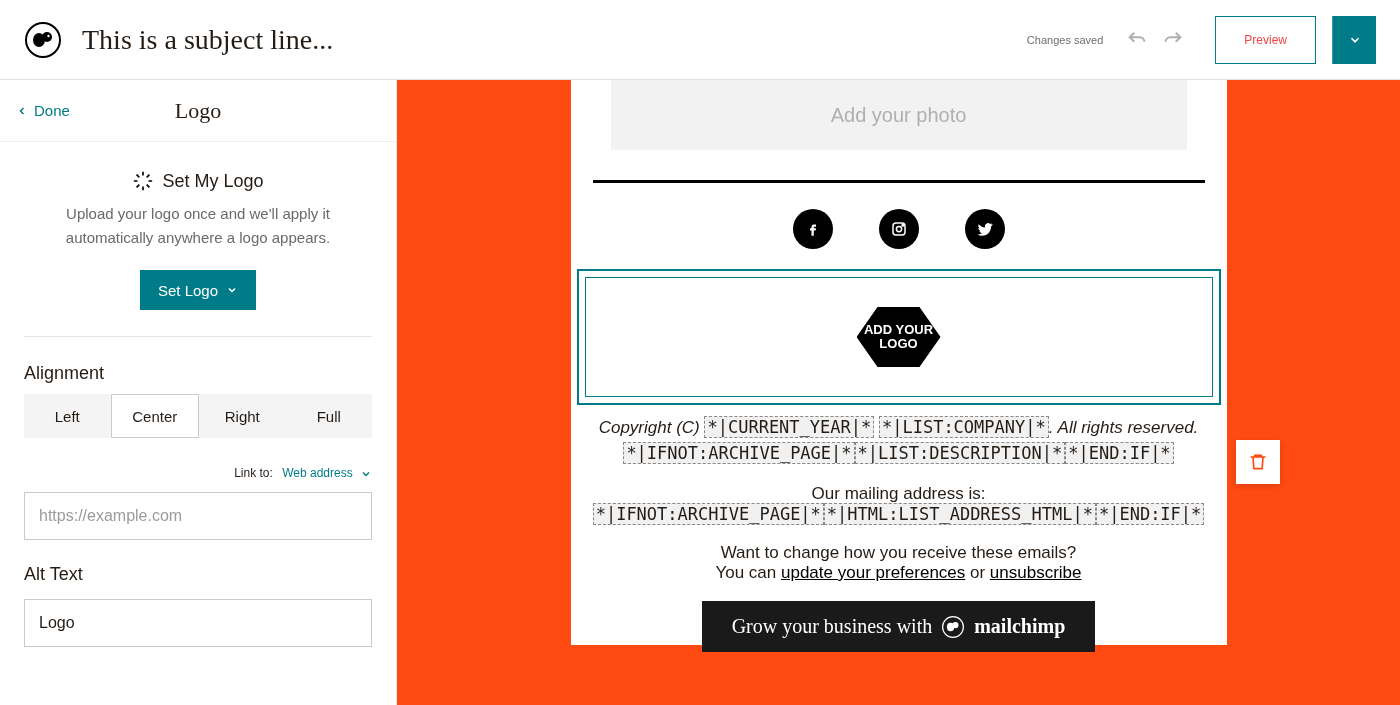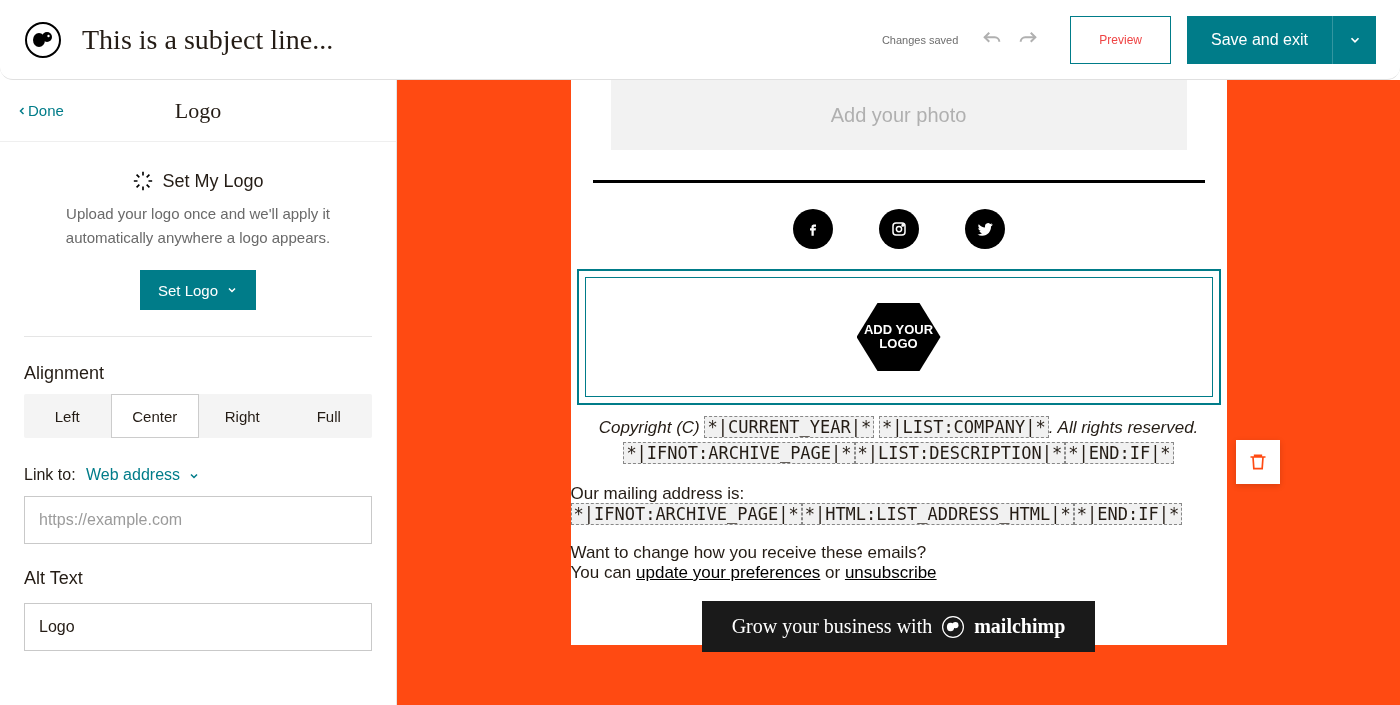--- a/index.html
+++ b/index.html
@@ -1,62 +1,62 @@
 <!DOCTYPE html>
 <html><head>
 <meta charset="utf-8">
 <style>
 * { box-sizing: border-box; margin: 0; padding: 0; }
 body { font-family: -apple-system, BlinkMacSystemFont, "Helvetica Neue", Arial, sans-serif; font-size: 14px; color: #241c15; width:1400px; height:705px; overflow:hidden;}
-.topbar { height:80px; border-bottom:1px solid #e0e0e0; display:flex; align-items:center; padding:0 24px;border-radius:13px; }
+.topbar { height:80px; border-bottom:1px solid #e0e0e0; display:flex; align-items:center; padding:0 24px; }
 .topbar .mc-logo { width:38px; height:38px; margin-right:20px; display:flex; align-items:center; justify-content:center;}
 .topbar .subject { font-family: Georgia, "Times New Roman", serif; font-size:28px; font-weight:500;}
 .topbar .spacer { flex:1; }
 .topbar .status { color:#6d6d6d; font-size:11px; margin-right:16px;}
 .undo, .redo { width:36px; height:36px; display:flex; align-items:center; justify-content:center; color:#b0b0b0;}
 .redo { margin-right:24px;}
 .btn-preview { border:1px solid #007c89; color:#ef4444; background:#fff; padding:0 28px; height:48px; font-size:12px; font-weight:500; margin-right:16px; cursor:pointer;}
 .btn-save-group { display:flex; height:48px;}
 .btn-save { background:#007c89; color:#fff; border:none; padding:0 24px; font-size:16px; font-weight:500; cursor:pointer;}
 .btn-save-drop { background:#007c89; color:#fff; border:none; width:44px; display:flex; align-items:center; justify-content:center; border-left:1px solid rgba(255,255,255,.2); cursor:pointer;}
 .main { display:flex; height:625px;}
 .sidebar { width:397px; border-right:1px solid #e5e5e5; background:#fff; overflow:hidden;}
 .panel-head { height:62px; display:flex; align-items:center; border-bottom:1px solid #efefef; position:relative; padding:0 16px;}
-.panel-head .done { color:#007c89; font-size:15px; font-weight:500; display:flex; align-items:center; }
+.panel-head .done { color:#007c89; font-size:15px; font-weight:500; display:flex; align-items:center; gap:6px;}
 .panel-head .title { font-family:Georgia,serif; font-size:22px; position:absolute; left:0; right:0; text-align:center;}
 .panel-body { padding:28px 24px 0;}
 .setlogo-block { text-align:center; border-bottom:1px solid #e5e5e5; padding-bottom:26px;}
 .setlogo-head { display:flex; align-items:center; justify-content:center; gap:8px; font-size:18px; font-weight:500; margin-bottom:10px;}
 .setlogo-desc { color:#6a6a6a; font-size:15px; line-height:1.6; padding:0 14px;}
 .btn-setlogo { background:#007c89; color:#fff; border:none; height:40px; padding:4px 18px; font-size:15px; font-weight:500; margin-top:20px; display:inline-flex; align-items:center; gap:8px; cursor:pointer;}
 .section-label { font-size:18px; font-weight:500; margin-top:26px; margin-bottom:10px;}
 .align-group { display:flex; background:#f4f4f4; height:44px; border-radius:2px; overflow:hidden;}
 .align-opt { flex:1; display:flex; align-items:center; justify-content:center; font-size:15px; color:#241c15; cursor:pointer;}
 .align-opt.active { background:#fff; border:1px solid #ccc; font-weight:500;}
-.linkto-row { margin-top:28px; font-size:16px;}
+.linkto-row { margin-top:28px; font-size:12px;text-align:right;}
 .linkto-row .ltlabel { font-weight:500; margin-right:6px;}
 .linkto-row .ltvalue { color:#007c89; cursor:pointer;}
 .text-input { width:100%; height:48px; border:1px solid #c9c9c9; padding:16px 14px; font-size:16px; margin-top:12px; color:#241c15;}
 .text-input::placeholder { color:#9b9b9b;}
 .canvas-wrap { flex:1; background:#e5e5e5; position:relative;}
 .canvas { position:absolute; inset:0; background:#ff4a12; display:flex; justify-content:center; overflow:hidden;}
 .paper { width:656px; background:#fff; position:relative; top:-60px; padding-bottom:20px;}
 .photo-ph { background:#f2f2f2; height:130px; margin:0 40px; display:flex; align-items:center; justify-content:center; color:#b0b0b0; font-size:20px; padding-top:60px;}
 .center { text-align:center;}
 .btn-black { background:#000; color:#fff; border:none; padding:16px 32px; font-size:18px; margin-top:28px; cursor:pointer;}
 .hr { border:none; border-top:3px solid #000; margin:30px 22px 26px;}
 .socials { display:flex; justify-content:center; gap:46px;}
 .soc { width:40px; height:40px; border-radius:50%; background:#000; display:flex; align-items:center; justify-content:center; color:#fff;}
 .logo-block { border:2px solid #007c89; margin:20px 6px 10px; padding: 6px;}
 .logo-inner { border:1px solid #007c89; display:flex; align-items:center; justify-content:center; height:120px;}
-.hex { width:84px; height:68px; background:#000; clip-path: polygon(25% 0%, 75% 0%, 100% 50%, 75% 100%, 25% 100%, 0% 50%); display:flex; align-items:center; justify-content:center;}
+.hex { width:84px; height:60px; background:#000; clip-path: polygon(25% 0%, 75% 0%, 100% 50%, 75% 100%, 25% 100%, 0% 50%); display:flex; align-items:center; justify-content:center;}
 .hex span{color:#fff; font-weight:700; font-size:13px; text-align:center; line-height:1.1;}
 .footer-txt { font-style:italic; font-size:17px; text-align:center; margin-top:10px; line-height:1.5;}
 .merge { font-family: ui-monospace, Menlo, monospace; font-style:normal; border:1px dashed #888; background:#f1f1f1; padding:0 2px;}
-.norm { font-style:normal; font-size:17px; text-align:left; margin-top:18px;}
+.norm { font-style:normal; font-size:17px; text-align:center; margin-top:18px;}
 a.u { color:#000; text-decoration:underline;}
 .grow-banner { background:#1a1a1a; color:#fff; display:inline-flex; align-items:center; justify-content:center; gap:10px; padding:14px 30px; font-family:Georgia,serif; font-size:20px; margin-top:18px;}
 .trash-btn { position:absolute; top:360px; right:120px; width:44px; height:44px; background:#fff; display:flex; align-items:center; justify-content:center; box-shadow:0 2px 6px rgba(0,0,0,.15); cursor:pointer;}
 svg { display:block;}
 </style>
 </head>
 <body>
 
 <div class="topbar">
   <div class="mc-logo">
@@ -77,21 +77,20 @@
       </svg>
   </div>
   <div class="redo">
     <svg width="22" height="22" viewBox="0 0 24 24" fill="none" stroke="currentColor" stroke-width="2.2">
         <path d="M15 14l5-5-5-5"></path>
         <path d="M20 9H9a5 5 0 00-5 5v0"></path>
       </svg>
   </div>
   <button class="btn-preview">Preview</button>
   <div class="btn-save-group">
-    <button class="btn-save">Save and exit</button>
     <button class="btn-save-drop">
       <svg width="14" height="14" viewBox="0 0 24 24" fill="none" stroke="#fff" stroke-width="3">
           <path d="M6 9l6 6 6-6"></path>
         </svg>
     </button>
   </div>
 </div>
 
 <div class="main">
   <div class="sidebar">

